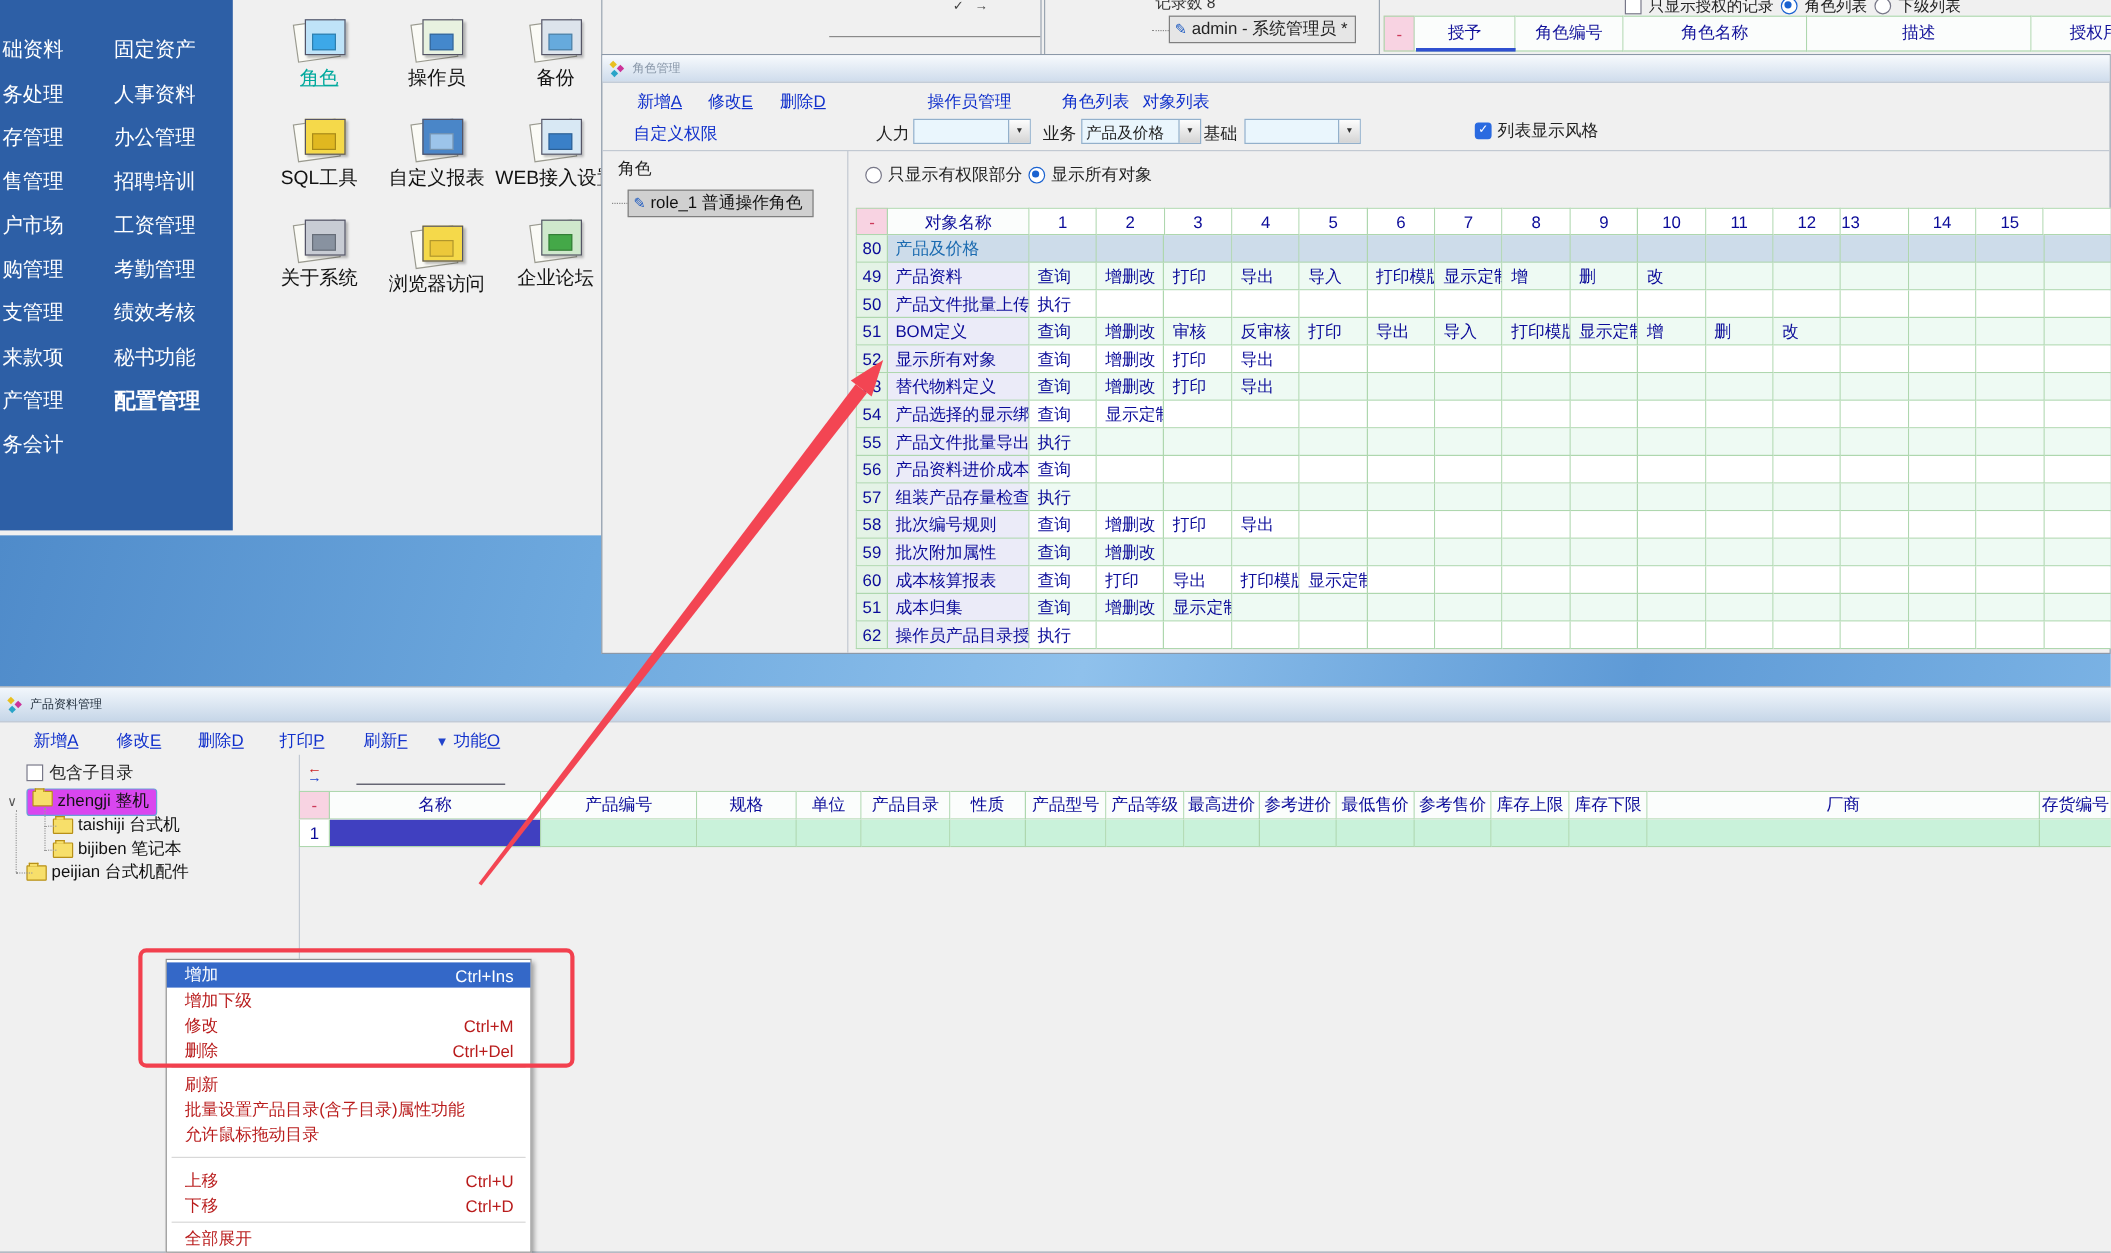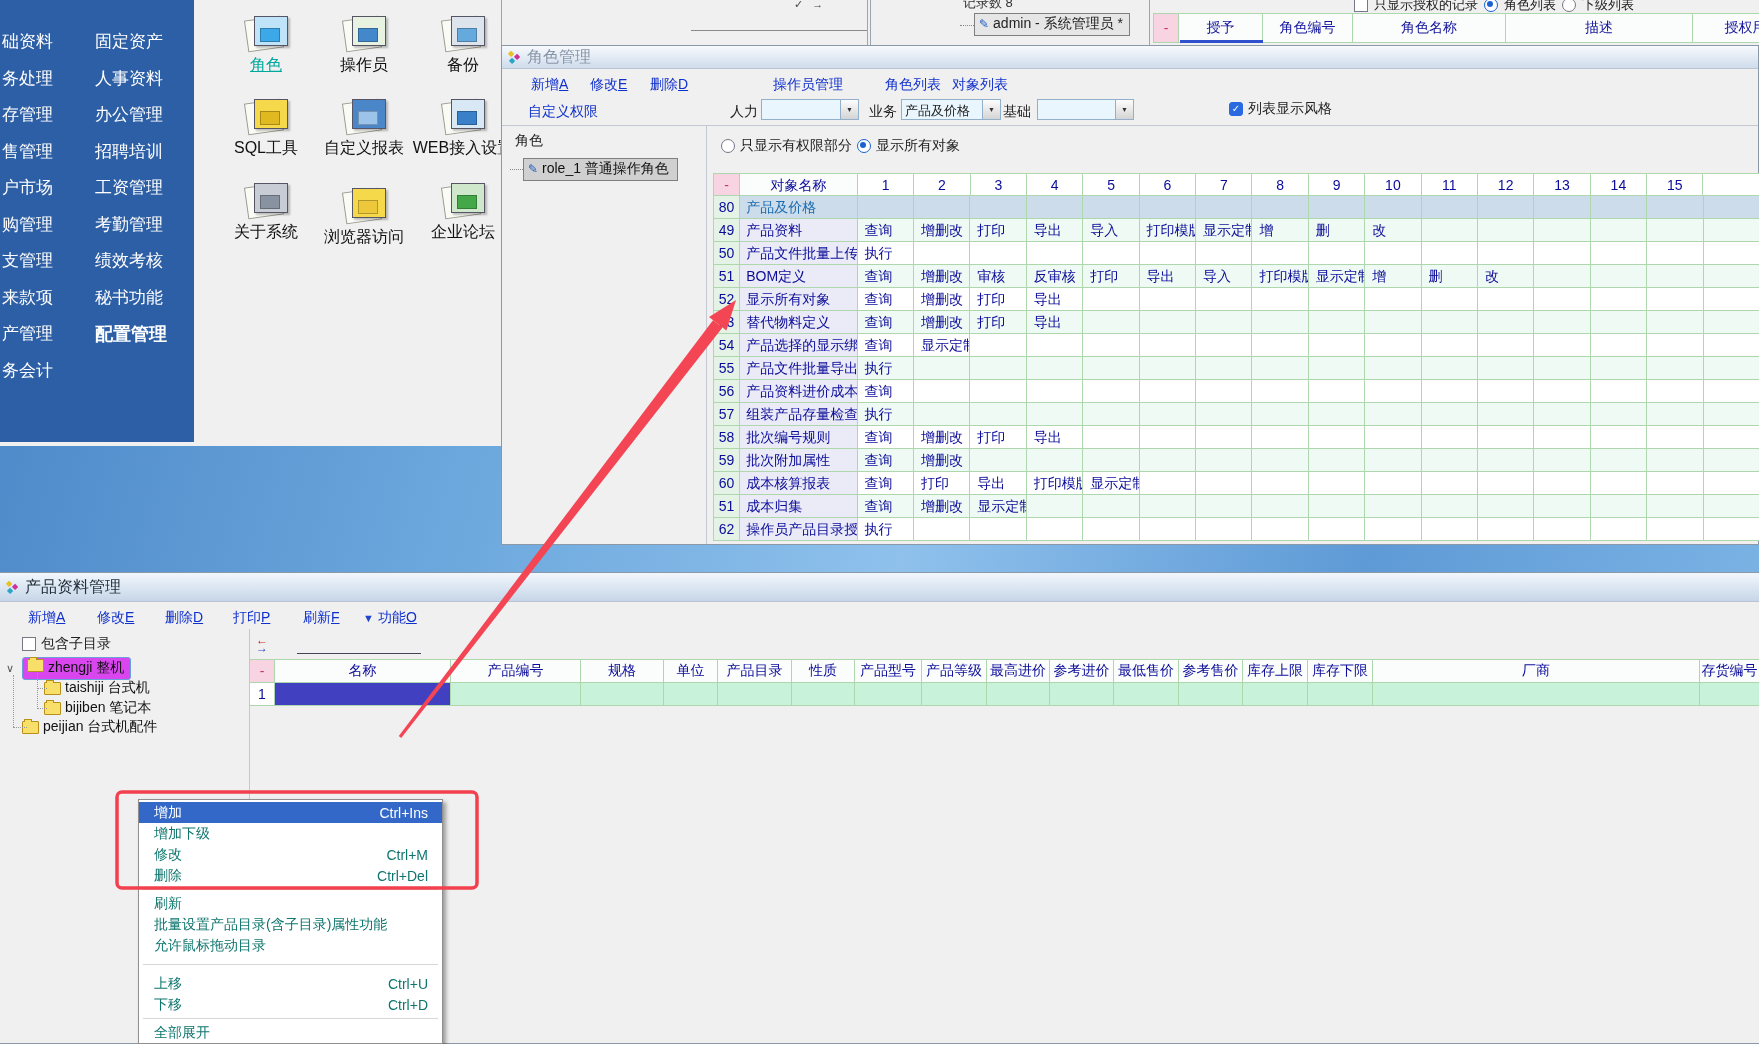--- a/index.html
+++ b/index.html
@@ -50,21 +50,21 @@
   .tiny-glyphs{position:absolute;font-size:11px;color:#444;letter-spacing:3px;}
   
   .win{position:absolute;background:#f0f0f0;border:1px solid #8b98a8;box-sizing:border-box;}
   .titlebar{position:relative;height:22px;background:linear-gradient(#f7fafd,#cfdcec);
      border-bottom:1px solid #b8c4d2;display:flex;align-items:center;padding-left:6px;gap:5px;}
   .win-icon{position:relative;width:14px;height:14px;flex:0 0 14px;}
   .win-icon i{position:absolute;font-style:normal;font-size:8px;line-height:8px;}
   .win-icon .d1{left:0;top:0;color:#e8c020;}
   .win-icon .d2{left:6px;top:3px;color:#cc3399;}
   .win-icon .d3{left:1px;top:7px;color:#2aa4c8;}
-  .title-text{font-size:16px;}
+  .title-text{font-size:10px;}
   .tb-link{position:absolute;color:#1030cc;font-size:14px;white-space:nowrap;cursor:pointer;}
   .tb-link .hk{text-decoration:underline;}
   .dd{position:absolute;height:21px;background:#eaf6fd;border:1px solid #93b0cb;box-sizing:border-box;display:flex;}
   .dd .val{flex:1;font-size:13px;color:#222;padding:2px 3px;overflow:hidden;white-space:nowrap;}
   .dd .btn{width:17px;background:linear-gradient(#fdfdfd,#d4d4d4);border-left:1px solid #93b0cb;
      font-size:7px;color:#333;display:flex;align-items:center;justify-content:center;cursor:pointer;}
   .flt-label{position:absolute;font-size:14px;color:#222;white-space:nowrap;}
   
   .r-table{position:absolute;overflow:hidden;}
   .r-row{display:flex;}
@@ -97,21 +97,21 @@
      border:1px solid #b89018;border-bottom:none;}
   .tree-sel{border:1px solid #6aa0d8;background:#d946ef;border-radius:3px;padding:1px 6px 2px 4px;
      display:flex;gap:4px;}
   .expander{color:#555;font-size:11px;width:12px;}
   .dot-h{position:absolute;border-top:1px dotted #999;}
   .dot-v{position:absolute;border-left:1px dotted #999;}
   
   #context-menu{position:absolute;background:#ffffff;border:1px solid #8f8f8f;
      box-shadow:3px 3px 4px rgba(0,0,0,.35);padding:2px 0;box-sizing:border-box;}
   .menu-item{height:21px;display:flex;align-items:center;justify-content:space-between;
-     padding:0 14px 0 15px;font-size:14px;color:#0f766e;white-space:nowrap;cursor:pointer;}
+     padding:0 14px 0 15px;font-size:14px;color:#b91c1c;white-space:nowrap;cursor:pointer;}
   .menu-item.hl{background:#3468c8;color:#ffffff;}
   .menu-sep{height:1px;background:#d8d8d8;margin:3px 4px;}
   .menu-sep.gap{margin:8px 4px;}
   .swap-icon{position:absolute;display:flex;flex-direction:column;line-height:8px;font-size:12px;font-weight:bold;}
   .swap-icon .a1{color:#cc2222;}
   .swap-icon .a2{color:#2244cc;}
   .down-arrow{color:#2244cc;font-size:11px;margin-right:4px;}
   #annot-svg{position:absolute;left:0;top:0;z-index:60;pointer-events:none;}
   .z10{z-index:10}.z20{z-index:20}.z30{z-index:30}.z40{z-index:40}.z50{z-index:50}
   .dotted-link{position:absolute;border-top:1px dotted #888;}
@@ -319,21 +319,21 @@
           <div class="r-cell pcol" style="text-align: center; padding-left: 0px;">3</div>
           <div class="r-cell pcol" style="text-align: center; padding-left: 0px;">4</div>
           <div class="r-cell pcol" style="text-align: center; padding-left: 0px;">5</div>
           <div class="r-cell pcol" style="text-align: center; padding-left: 0px;">6</div>
           <div class="r-cell pcol" style="text-align: center; padding-left: 0px;">7</div>
           <div class="r-cell pcol" style="text-align: center; padding-left: 0px;">8</div>
           <div class="r-cell pcol" style="text-align: center; padding-left: 0px;">9</div>
           <div class="r-cell pcol" style="text-align: center; padding-left: 0px;">10</div>
           <div class="r-cell pcol" style="text-align: center; padding-left: 0px;">11</div>
           <div class="r-cell pcol" style="text-align: center; padding-left: 0px;">12</div>
-          <div class="r-cell pcol" style="text-align: center; padding-left: 0px;">13</div>
+          <div class="r-cell pcol" style="text-align: left; padding-left: 0px;">13</div>
           <div class="r-cell pcol" style="text-align: center; padding-left: 0px;">14</div>
           <div class="r-cell pcol" style="text-align: center; padding-left: 0px;">15</div>
           <div class="r-cell pcol"></div>
         </div>
         <div class="r-row section">
           <div class="r-cell numcol">80</div>
           <div class="r-cell namecol">产品及价格</div>
           <div class="r-cell pcol"></div>
           <div class="r-cell pcol"></div>
           <div class="r-cell pcol"></div>

